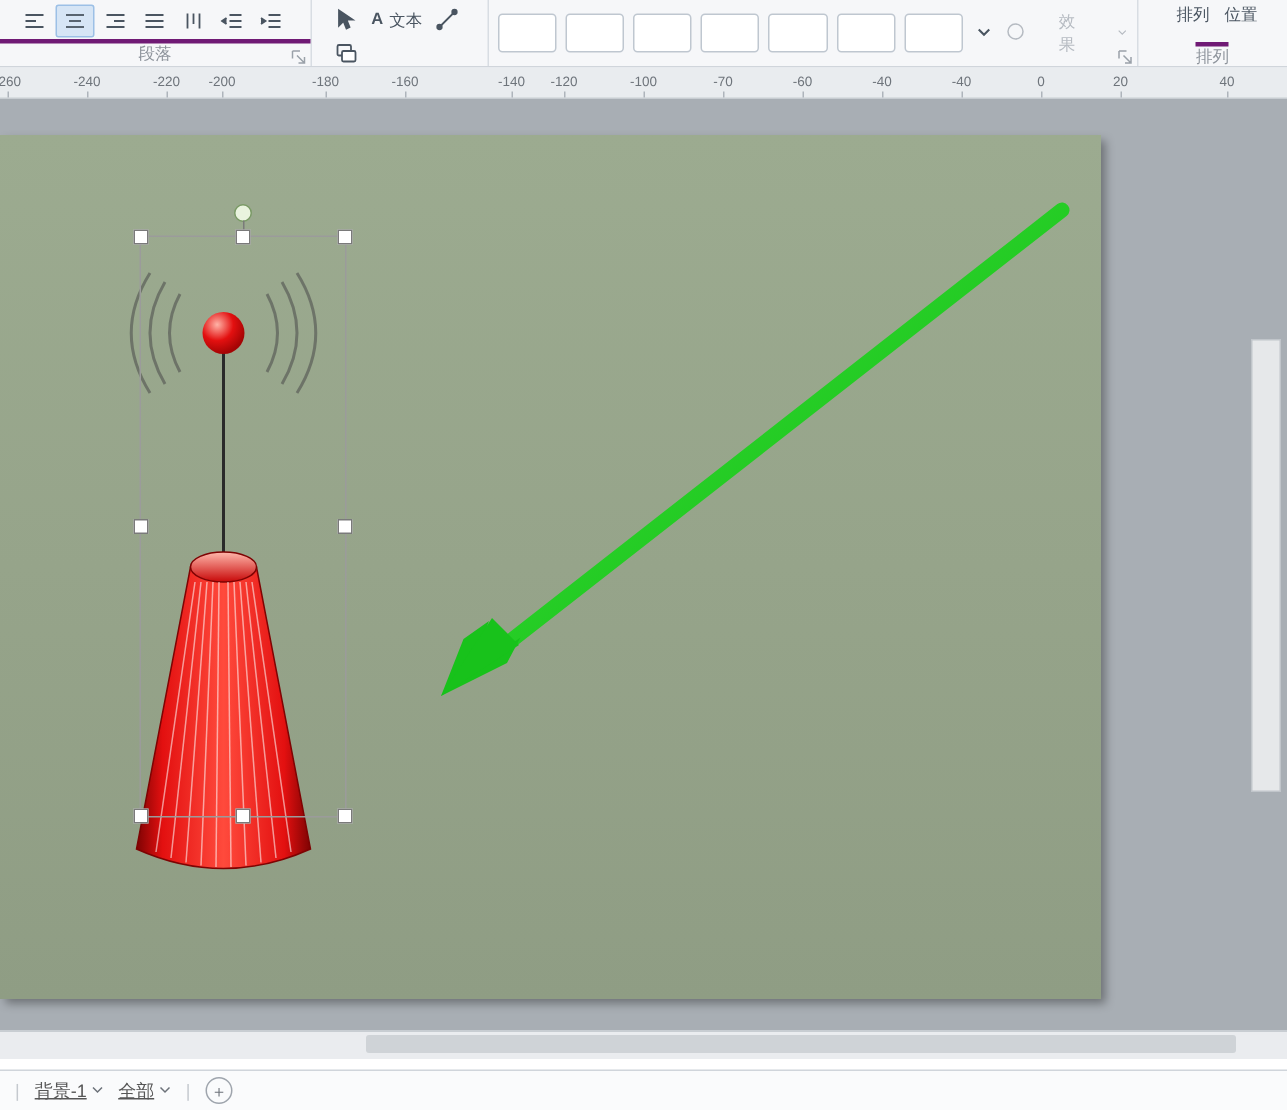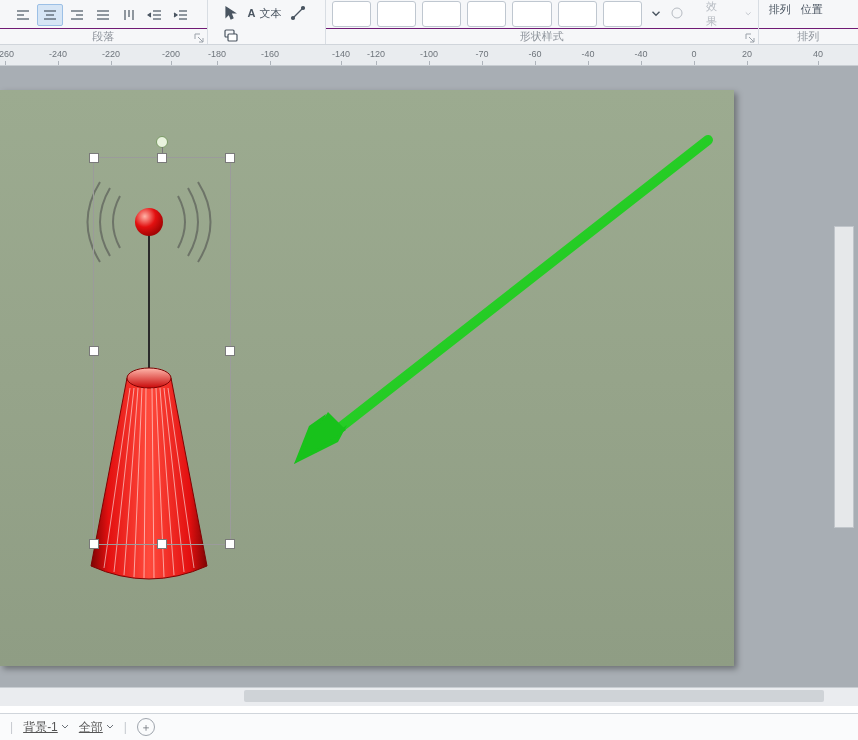--- a/index.html
+++ b/index.html
@@ -29,36 +29,36 @@
     display: flex;
     flex-direction: column;
   }
   .ribbon-group-top { flex: 1; display: flex; align-items: center; }
   .ribbon-group-label {
     height: 15px;
     line-height: 15px;
     text-align: center;
     font-size: 11px;
     color: #8d939b;
-    border-top: 1px solid #701a75;
+    border-top: 3px solid #701a75;
   }
   .dlg-launch {
     position: absolute;
     right: 3px;
     bottom: 2px;
     width: 10px;
     height: 10px;
     color: #9aa1a9;
     cursor: pointer;
   }
   
   .g1 { width: 208px; }
   .g2 { width: 118px; }
   .g3 { width: 432px; }
-  .g4 { width: 100px; border-right: none; }
+  .g4 { width: 100px; border-right: none; align-items: center; }
   
   .rbtn {
     display: inline-flex;
     align-items: center;
     justify-content: center;
     width: 24px;
     height: 20px;
     margin: 1px;
     color: #4a5561;
     cursor: pointer;
@@ -362,21 +362,20 @@
           <svg width="14" height="14" viewBox="0 0 14 14">
               <circle cx="7" cy="7" r="5" fill="none" stroke="#b6bbc2"></circle>
             </svg>
         </span>
         <span>效果</span>
         <svg width="8" height="8" viewBox="0 0 8 8">
             <polyline points="1,2 4,5 7,2" fill="none" stroke="#b6bbc2"></polyline>
           </svg>
       </span>
     </div>
-    <div class="ribbon-group-label">形状样式</div>
     <span class="dlg-launch">
       <svg viewBox="0 0 10 10">
           <path d="M1 1 L1 6 M1 1 L6 1 M4 4 L9 9 M9 5 L9 9 L5 9" stroke="#9aa1a9" stroke-width="1" fill="none"></path>
         </svg>
     </span>
   </div>
 
   <div class="ribbon-group g4">
     <div class="ribbon-group-top">
       <span class="bigbtn">
@@ -388,21 +387,21 @@
     </div>
     <div class="ribbon-group-label">排列</div>
   </div>
 
 </div>
 
 <div class="ruler">
   <span class="tick" style="left:5px">-260</span>
   <span class="tick" style="left:58px">-240</span>
   <span class="tick" style="left:111px">-220</span>
-  <span class="tick" style="left:171px">-200</span>
+  <span class="tick" style="left:148px">-200</span>
   <span class="tick" style="left:217px">-180</span>
   <span class="tick" style="left:270px">-160</span>
   <span class="tick" style="left:341px">-140</span>
   <span class="tick" style="left:376px">-120</span>
   <span class="tick" style="left:429px">-100</span>
   <span class="tick" style="left:482px">-70</span>
   <span class="tick" style="left:535px">-60</span>
   <span class="tick" style="left:588px">-40</span>
   <span class="tick" style="left:641px">-40</span>
   <span class="tick" style="left:694px">0</span>

